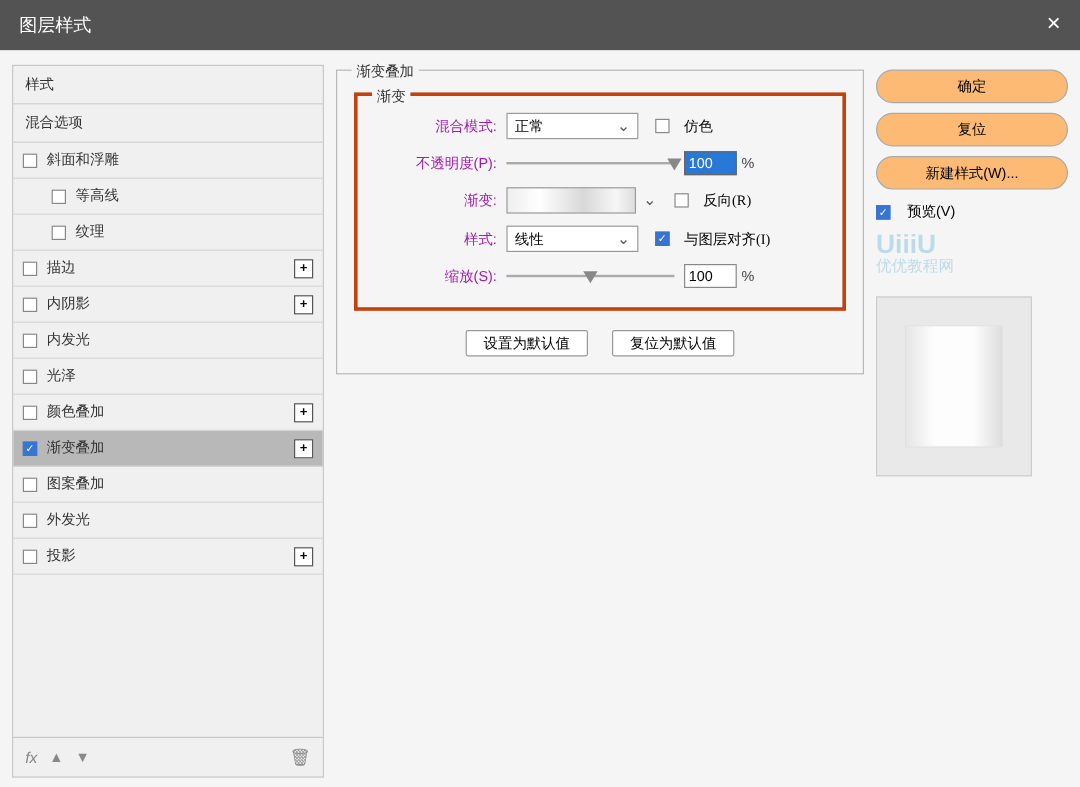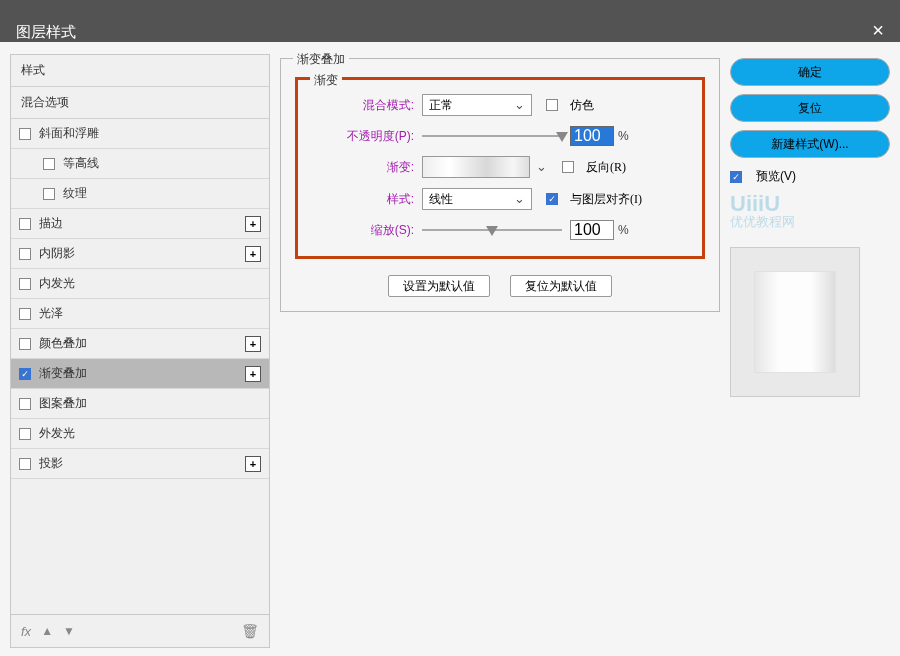--- a/index.html
+++ b/index.html
@@ -9,23 +9,24 @@
       background: #fff;
       width: 900px;
       height: 656px;
       overflow: hidden;
     }
     .titlebar {
       background: #535353;
       color: #fff;
       height: 42px;
       display: flex;
-      align-items: flex-end;
+      align-items: center;
       justify-content: space-between;
       padding: 0 16px;
+      font-family: Liberation Mono, monospace;
     }
     .titlebar-title { font-size: 15px; }
     .close-btn { font-size: 20px; cursor: pointer; font-weight: 300; }
     .content {
       display: flex;
       padding: 12px 10px 8px 10px;
       gap: 10px;
       height: calc(100% - 42px);
       background: #f5f5f5;
     }
@@ -169,21 +170,21 @@
       border-top: 10px solid #888;
       position: absolute;
       top: -3px;
       transform: translateX(-50%);
     }
     .num-input {
       width: 44px;
       height: 20px;
       border: 1px solid #888;
       padding: 0 3px;
-      font-size: 16px;
+      font-size: 12px;
     }
     .num-input.highlight {
       background: #2878d8;
       color: #fff;
       border-color: #666;
     }
     .pct { margin-left: 4px; color: #444; }
     .inline-checkbox {
       display: flex;
       align-items: center;
@@ -250,21 +251,21 @@
       width: 160px;
       display: flex;
       flex-direction: column;
       gap: 8px;
       padding-top: 4px;
     }
     .pill-btn {
       height: 28px;
       border: 1px solid #aaa;
       border-radius: 14px;
-      background: #0ea5e9;
+      background: #fdba74;
       display: flex;
       align-items: center;
       justify-content: center;
       cursor: pointer;
     }
     .preview-row {
       display: flex;
       align-items: center;
       gap: 6px;
       margin-top: 2px;

